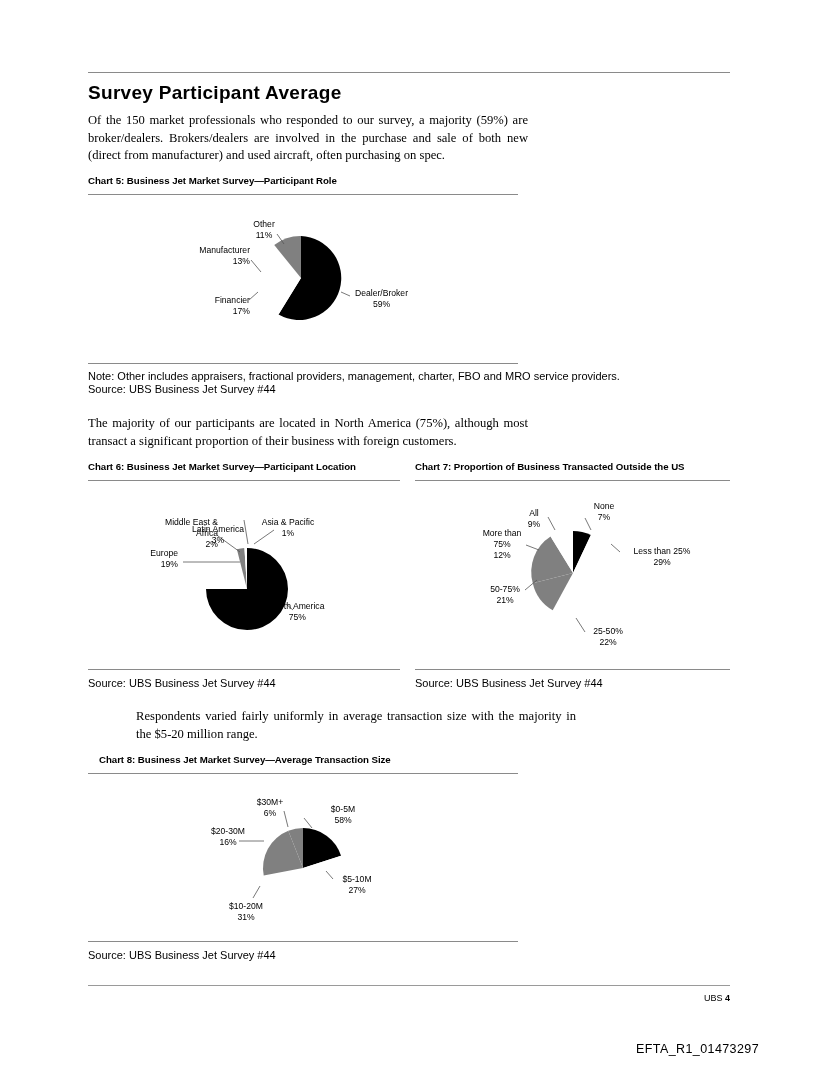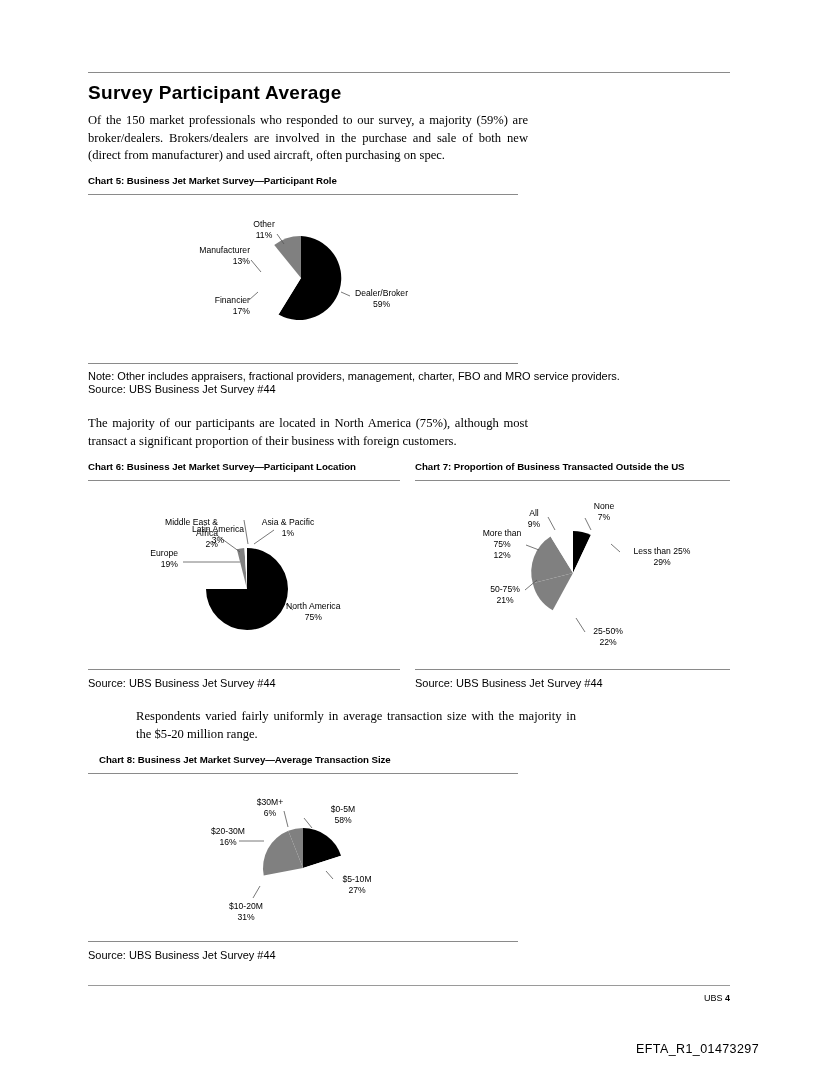--- a/index.html
+++ b/index.html
@@ -234,21 +234,21 @@
   </div>
   <div class="lbl rt" style="left:144px; top:517px; width:74px;">
     <span>Middle East &amp;</span><br><span>Africa</span><br><span>2%</span>
   </div>
   <div class="lbl ctr" style="left:248px; top:517px; width:80px;">
     <span>Asia &amp; Pacific</span><br><span>1%</span>
   </div>
   <div class="lbl rt" style="left:128px; top:548px; width:50px;">
     <span>Europe</span><br><span>19%</span>
   </div>
-  <div class="lbl" style="left:286px; top:601px;">
+  <div class="lbl" style="left:270px; top:601px;">
     <span>North America</span><br><span style="display:inline-block;width:100%;text-align:center;">75%</span>
   </div>
 
   <div class="rule-thin" style="left:88px; top:669px; width:312px;"></div>
   <div class="note-line" style="left:88px; top:677px;">Source: UBS Business Jet Survey #44</div>
 
   <div class="chart-caption" style="left:415px; top:461px;">Chart 7: Proportion of Business Transacted Outside the US</div>
   <div class="rule-thin" style="left:415px; top:480px; width:315px;"></div>
 
   <div class="pie-wrap" style="left:531px; top:531px;">

